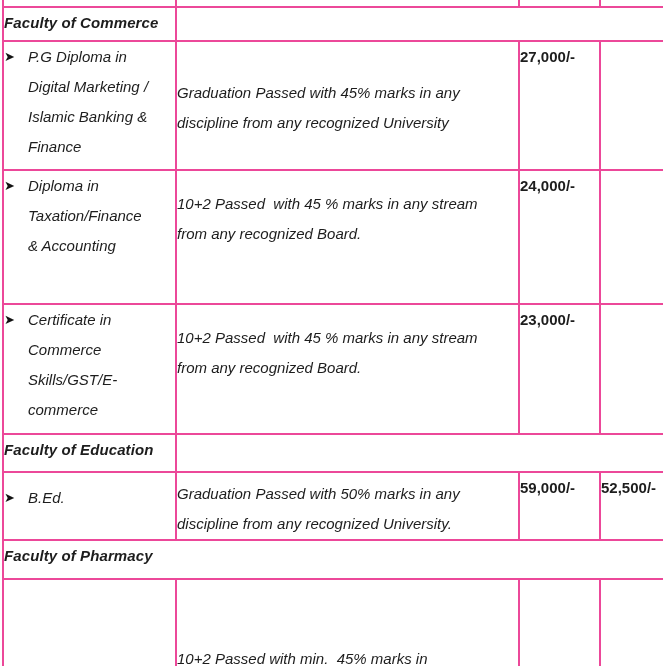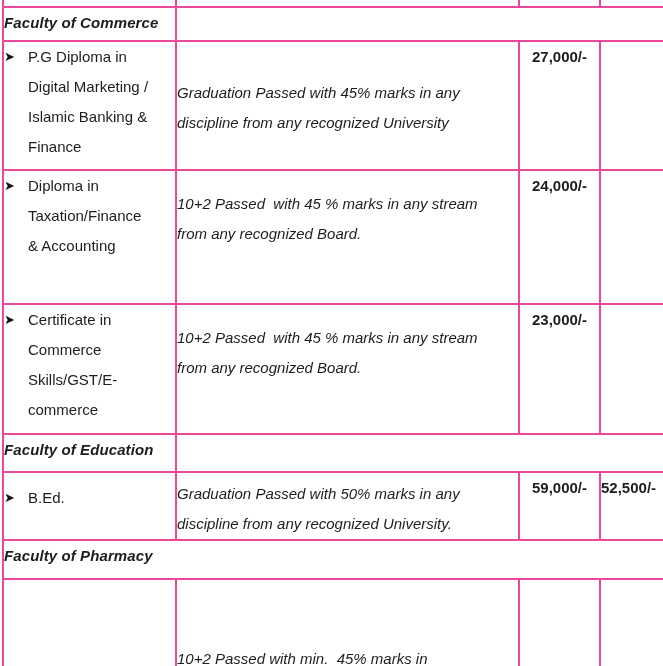--- a/index.html
+++ b/index.html
@@ -47,38 +47,37 @@
   
   td.course { padding: 4px 4px 0 8px; }
   td.course.pt10 { padding-top: 10px; }
   .course-line { display: flex; align-items: flex-start; }
   .bullet {
     flex: 0 0 24px;
     font-size: 13px;
     line-height: 30px;
     color: #111111;
   }
-  .course-name { flex: 1; white-space: pre-wrap; }
+  .course-name { flex: 1; white-space: pre-wrap; font-style: italic; }
 
   
   td.elig {
     padding-left: 10px;
     padding-right: 8px;
     white-space: pre-wrap;
     font-style: italic;
   }
   td.elig.pt36 { padding-top: 36px; }
   td.elig.pt18 { padding-top: 18px; }
   td.elig.pt6  { padding-top: 6px; }
   td.elig.pt4  { padding-top: 4px; }
 
   
   td.fee {
     font-weight: 700;
-    text-align: center;
     vertical-align: middle;
     white-space: nowrap;
   }
   td.fee2 {
     text-align: left;
     padding-left: 9px;
   }
 </style>
 </head>
 <body>

